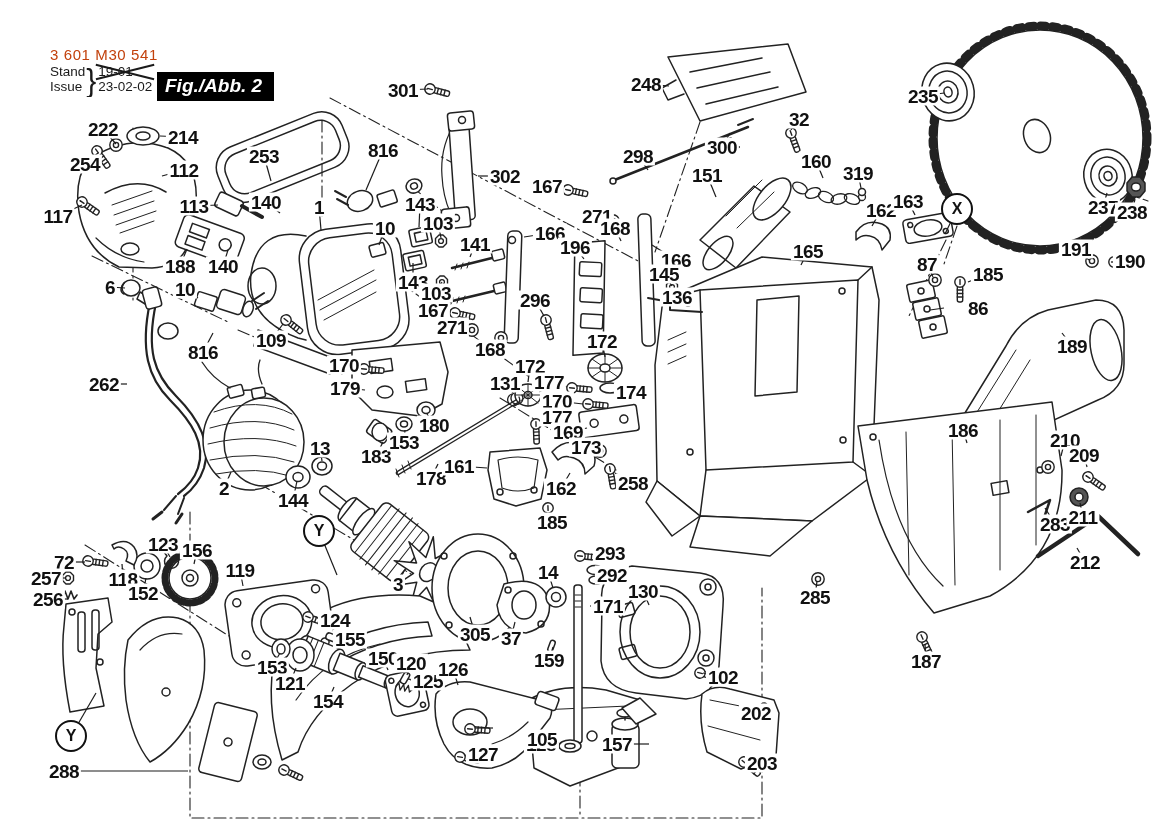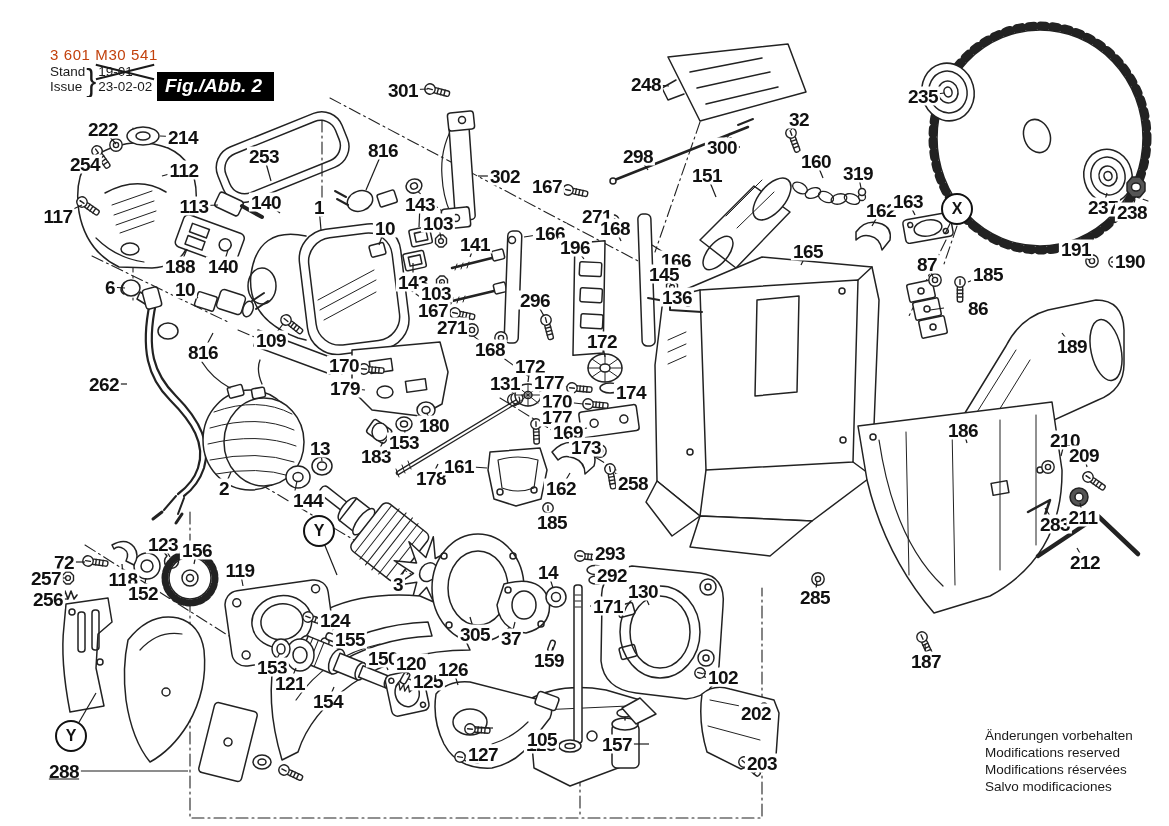--- a/index.html
+++ b/index.html
@@ -764,21 +764,21 @@
       <div class="callout" style="left: 568px; top: 432px;">169</div>
       <div class="callout" style="left: 586px; top: 447px;">173</div>
       <div class="callout" style="left: 376px; top: 456px;">183</div>
       <div class="callout" style="left: 404px; top: 442px;">153</div>
       <div class="callout" style="left: 434px; top: 425px;">180</div>
       <div class="callout" style="left: 431px; top: 478px;">178</div>
       <div class="callout" style="left: 459px; top: 466px;">161</div>
       <div class="callout" style="left: 561px; top: 488px;">162</div>
       <div class="callout" style="left: 633px; top: 483px;">258</div>
       <div class="callout" style="left: 224px; top: 488px;">2</div>
-      <div class="callout" style="left: 308px; top: 500px;">144</div>
+      <div class="callout" style="left: 293px; top: 500px;">144</div>
       <div class="callout" style="left: 320px; top: 448px;">13</div>
       <div class="callout" style="left: 963px; top: 430px;">186</div>
       <div class="callout" style="left: 1065px; top: 440px;">210</div>
       <div class="callout" style="left: 1084px; top: 455px;">209</div>
       <div class="callout" style="left: 1055px; top: 524px;">283</div>
       <div class="callout" style="left: 1083px; top: 517px;">211</div>
       <div class="callout" style="left: 1085px; top: 562px;">212</div>
       <div class="callout" style="left: 552px; top: 522px;">185</div>
       <div class="callout" style="left: 163px; top: 544px;">123</div>
       <div class="callout" style="left: 197px; top: 550px;">156</div>
@@ -808,40 +808,34 @@
       <div class="callout" style="left: 453px; top: 669px;">126</div>
       <div class="callout" style="left: 328px; top: 701px;">154</div>
       <div class="callout" style="left: 723px; top: 677px;">102</div>
       <div class="callout" style="left: 493px; top: 744px; margin-left: 48px;">128</div>
       <div class="callout" style="left: 483px; top: 754px;">127</div>
       <div class="callout" style="left: 542px; top: 739px;">105</div>
       <div class="callout" style="left: 617px; top: 744px;">157</div>
       <div class="callout" style="left: 756px; top: 713px;">202</div>
       <div class="callout" style="left: 762px; top: 763px;">203</div>
       <div class="callout" style="left: 549px; top: 660px;">159</div>
-      <div class="callout" style="left: 64px; top: 771px; text-decoration: underline;">288</div>
+      <div class="callout" style="left: 64px; top: 771px;">288</div>
       <div class="view-marker" style="left: 957px; top: 209px;">X</div>
       <div class="view-marker" style="left: 319px; top: 531px;">Y</div>
       <div class="view-marker" style="left: 71px; top: 736px;">Y</div>
     </div>
 
   <div class="doc-number">3 601 M30 541</div>
   <div class="stand-issue">
     <div class="si-labels">
       <span>Stand</span>
       <span>Issue</span>
     </div>
     <div class="si-brace">}</div>
     <div class="si-dates">
       <span class="crossed">19-01</span>
       <span>23-02-02</span>
     </div>
   </div>
   <div class="fig-badge">Fig./Abb. 2</div>
 
-  <div class="footer-notes">
-    <div>Änderungen vorbehalten</div>
-    <div>Modifications reserved</div>
-    <div>Modifications réservées</div>
-    <div>Salvo modificaciones</div>
-  </div>
 
 </div>
 
 </body></html>

